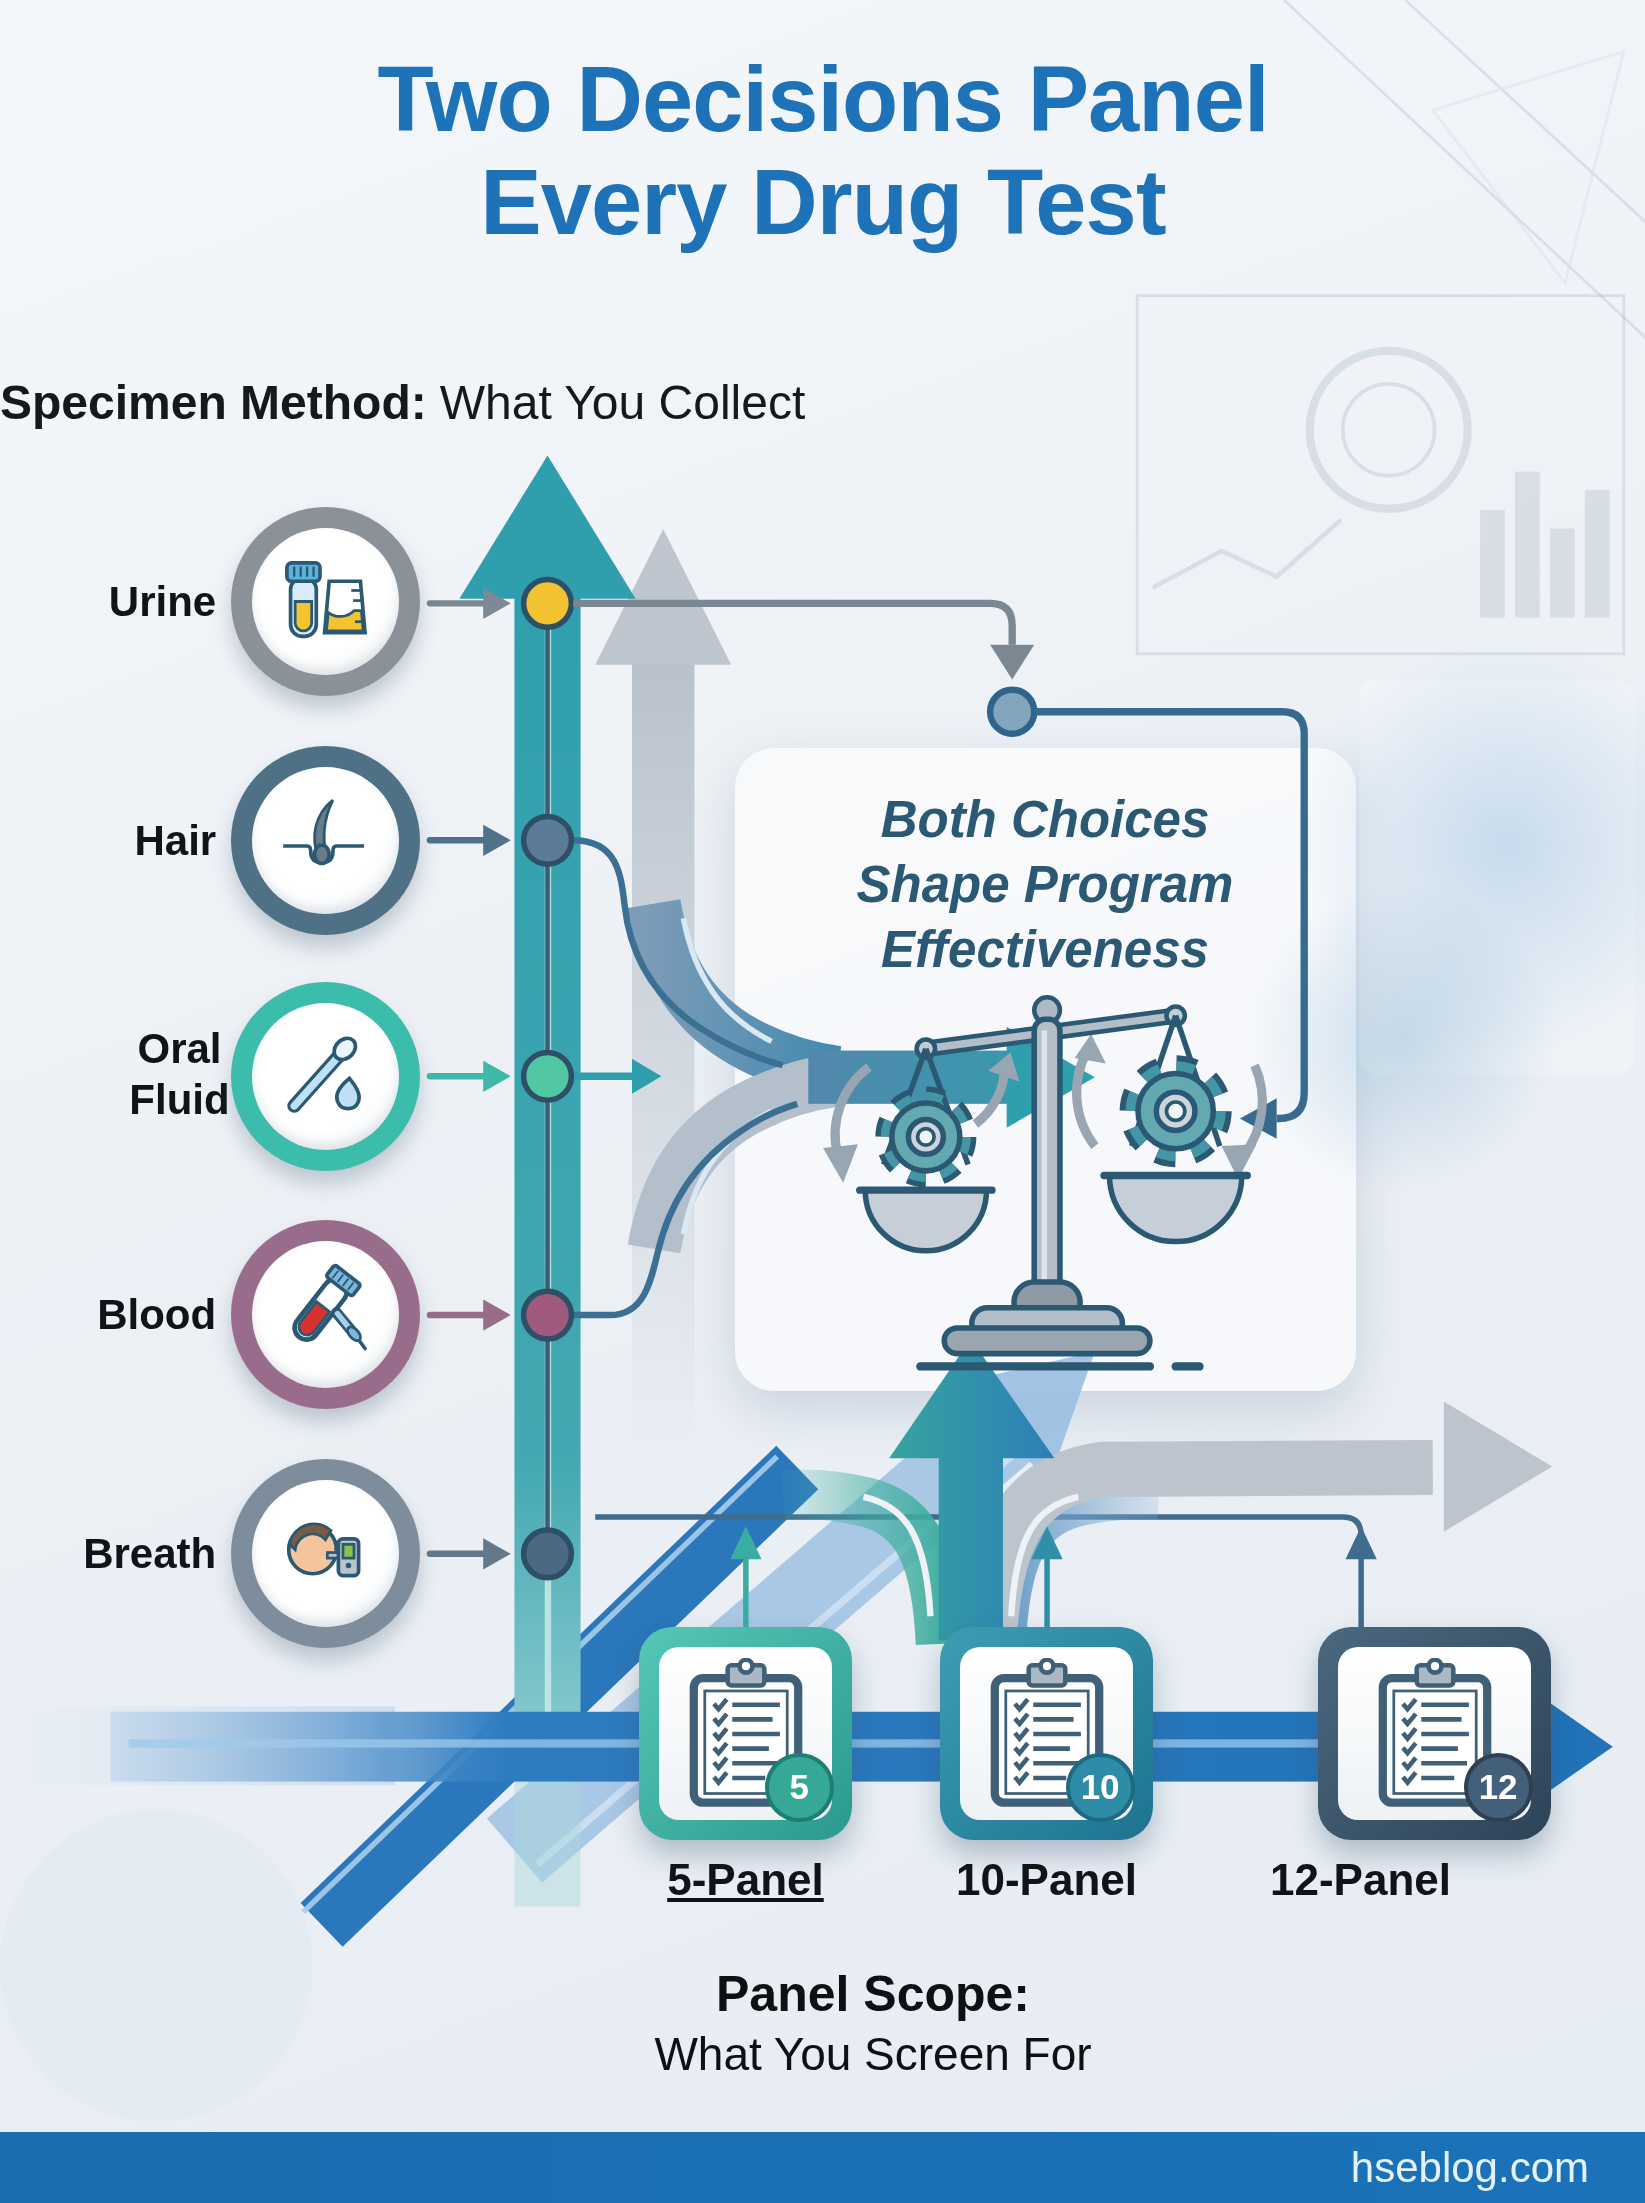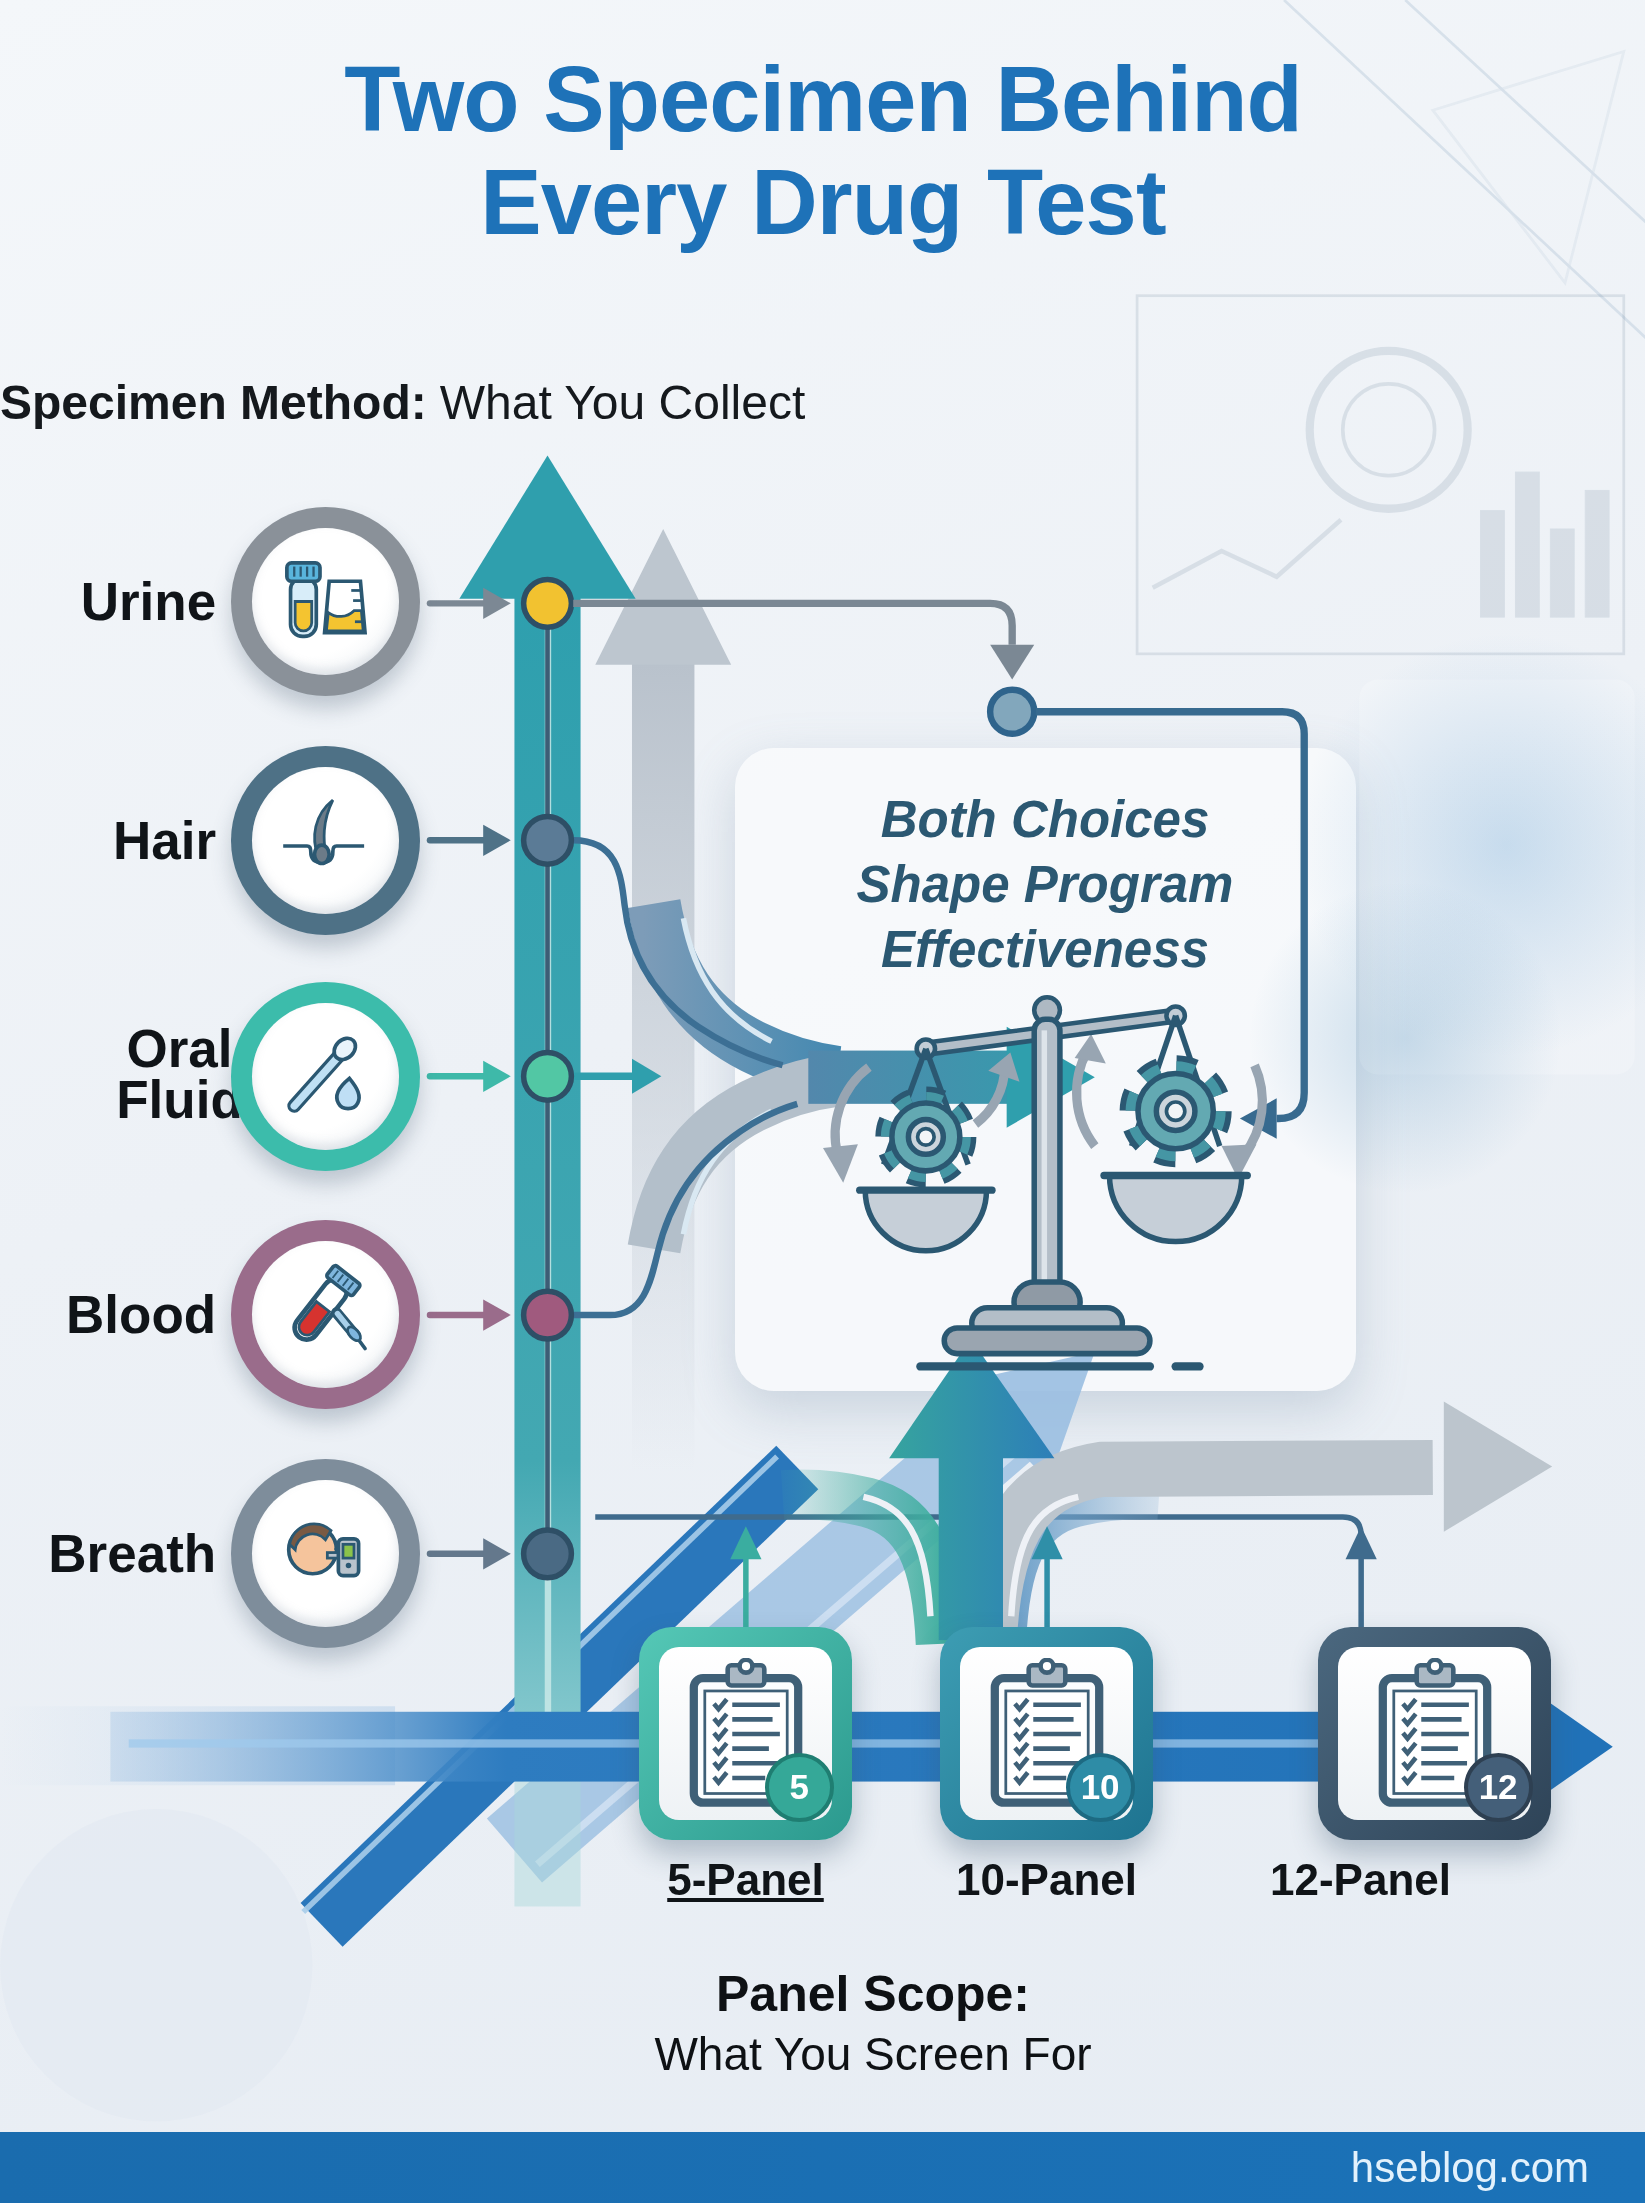--- a/index.html
+++ b/index.html
@@ -7,21 +7,21 @@
     background:linear-gradient(160deg,#f4f7fa 0%,#edf1f6 45%,#e6ecf3 100%);}
   .layer{position:absolute;left:0;top:0;width:1646px;height:2204px;pointer-events:none;}
 
   .title{position:absolute;left:0;top:48px;width:1646px;text-align:center;
     color:#1e72b8;font-weight:800;font-size:92px;line-height:1.12;letter-spacing:-0.9px;z-index:6;}
   .subtitle{position:absolute;left:0;top:375px;width:1368px;
     font-size:48px;color:#15191d;z-index:6;}
   .subtitle .h-bold{font-weight:800;}
   .subtitle .h-rest{margin-left:13px;font-weight:400;}
 
-  .spec-label{position:absolute;left:9.2px;width:207px;text-align:right;font-size:53px;font-weight:700;
+  .spec-label{position:absolute;left:9.2px;width:207px;text-align:right;font-size:42px;font-weight:700;
     color:#101418;line-height:51px;z-index:6;}
   .spec-label.two-line{left:106px;width:147px;text-align:center;}
   .spec-circle{position:absolute;left:231px;width:189px;height:189px;border-radius:50%;
     display:flex;align-items:center;justify-content:center;z-index:6;
     box-shadow:0 13px 20px rgba(70,90,110,.28);}
   .spec-inner{width:147px;height:147px;border-radius:50%;
     background:radial-gradient(circle at 35% 30%,#ffffff 60%,#e9eef2 100%);
     display:flex;align-items:center;justify-content:center;box-shadow:inset 0 -5.5px 9.2px rgba(150,165,180,.25);}
   .ring-urine{background:#8a9199;} .ring-hair{background:#4e7186;}
   .ring-oral{background:#3cbcab;} .ring-blood{background:#9a6c8b;} .ring-breath{background:#7e8d9b;}
@@ -282,21 +282,21 @@
 
       <rect x="1104" y="1396" width="72" height="44" rx="22" fill="#8f9aa5" stroke="#2b5872" stroke-width="6"></rect>
       <rect x="1058" y="1424" width="164" height="34" rx="17" fill="#b3bec8" stroke="#2b5872" stroke-width="6"></rect>
       <rect x="1028" y="1446" width="224" height="28" rx="14" fill="#9aa5b0" stroke="#2b5872" stroke-width="6"></rect>
       <line x1="1002" y1="1488" x2="1252" y2="1488" stroke="#2b5872" stroke-width="9" stroke-linecap="round"></line>
       <line x1="1280" y1="1488" x2="1306" y2="1488" stroke="#2b5872" stroke-width="9" stroke-linecap="round"></line>
     </g>
   </svg>
 
   <div class="title">
-    <span>Two Specimen Behind</span><br>
+    <span>Two Decisions Panel</span><br>
     <span>Every Drug Test</span>
   </div>
 
   <div class="subtitle">
     <span class="h-bold">Specimen Method:</span><span class="h-rest">What You Collect</span>
   </div>
 
   <div class="spec-label" style="top:576px">Urine</div>
   <div class="spec-circle ring-urine" style="top:507px">
     <div class="spec-inner">

